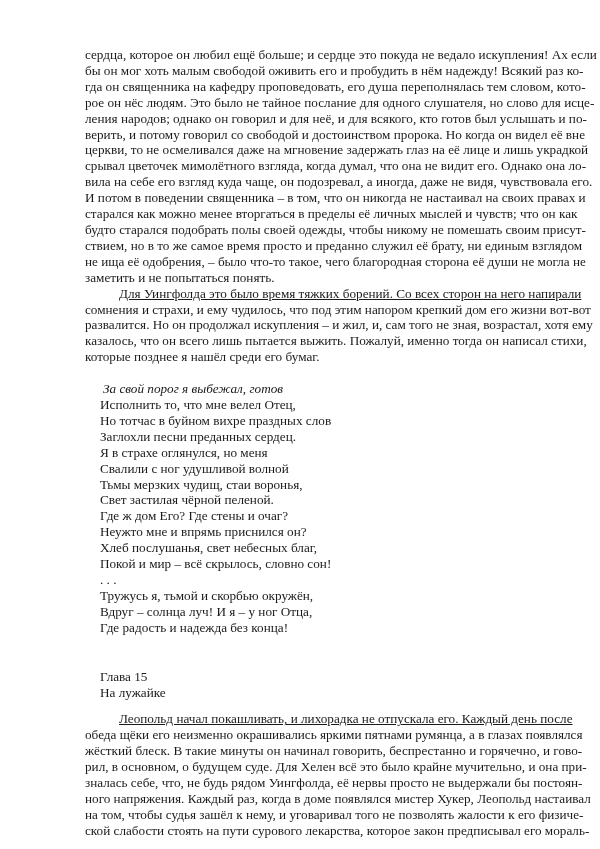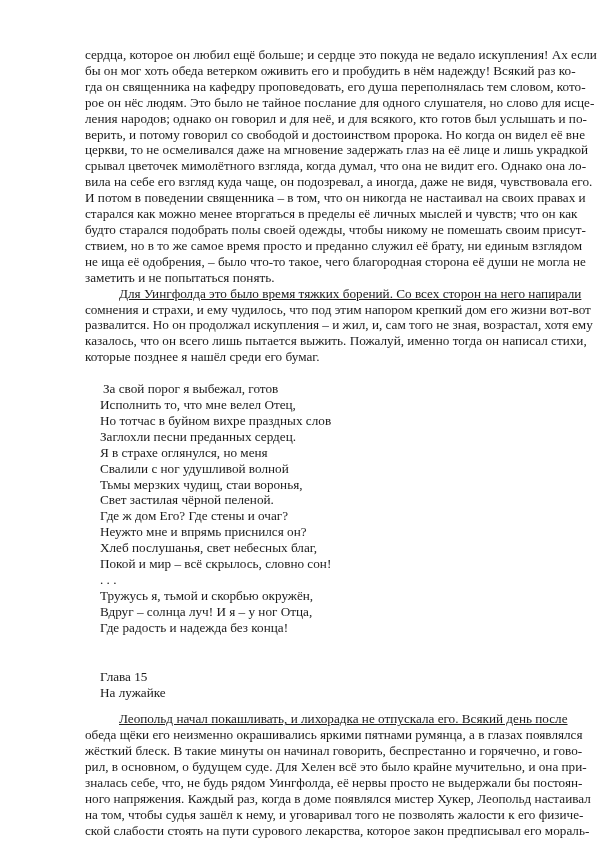--- a/index.html
+++ b/index.html
@@ -8,32 +8,32 @@
       position: absolute; left: 85px; top: 47px; width: 430px;
       font-family: "Liberation Serif", serif; font-size: 13.2px; line-height: 15.9px;
       color: #1a1a1a;
     }
     .para { margin: 0; text-align: justify; text-align-last: left; }
     .para .ln { display: block; white-space: nowrap; text-align: justify; text-align-last: justify; }
     .para .ln.last { text-align-last: left; }
     .indent { padding-left: 34px; text-decoration: underline; }
     .poem { margin: 16px 0 0 0; padding-left: 15px; }
     .poem .ln { display: block; white-space: nowrap; }
-    .poem .ln.first { padding-left: 3px; }
+    .poem .ln.first { padding-left: 3px; font-style: italic; }
     .chapter { margin-top: 33px; padding-left: 15px; }
     .chapter .ln { display: block; white-space: nowrap; }
     .gap { height: 11px; }
   </style>
 </head>
 <body>
 
 <div class="page">
   <div class="para" id="p1">
       <span class="ln">сердца, которое он любил ещё больше; и сердце это покуда не ведало искупления! Ах если</span>
-      <span class="ln">бы он мог хоть обеда ветерком оживить его и пробудить в нём надежду! Всякий раз ко-</span>
+      <span class="ln">бы он мог хоть малым свободой оживить его и пробудить в нём надежду! Всякий раз ко-</span>
       <span class="ln">гда он священника на кафедру проповедовать, его душа переполнялась тем словом, кото-</span>
       <span class="ln">рое он нёс людям. Это было не тайное послание для одного слушателя, но слово для исце-</span>
       <span class="ln">ления народов; однако он говорил и для неё, и для всякого, кто готов был услышать и по-</span>
       <span class="ln">верить, и потому говорил со свободой и достоинством пророка. Но когда он видел её вне</span>
       <span class="ln">церкви, то не осмеливался даже на мгновение задержать глаз на её лице и лишь украдкой</span>
       <span class="ln">срывал цветочек мимолётного взгляда, когда думал, что она не видит его. Однако она ло-</span>
       <span class="ln">вила на себе его взгляд куда чаще, он подозревал, а иногда, даже не видя, чувствовала его.</span>
       <span class="ln">И потом в поведении священника – в том, что он никогда не настаивал на своих правах и</span>
       <span class="ln">старался как можно менее вторгаться в пределы её личных мыслей и чувств; что он как</span>
       <span class="ln">будто старался подобрать полы своей одежды, чтобы никому не помешать своим присут-</span>
@@ -65,21 +65,21 @@
       <span class="ln">Тружусь я, тьмой и скорбью окружён,</span>
       <span class="ln">Вдруг – солнца луч! И я – у ног Отца,</span>
       <span class="ln last">Где радость и надежда без конца!</span>
     </div>
   <div class="chapter">
     <span class="ln">Глава 15</span>
     <span class="ln">На лужайке</span>
   </div>
   <div class="gap"></div>
   <div class="para" id="p3">
-      <span class="ln indent">Леопольд начал покашливать, и лихорадка не отпускала его. Всякий день после</span>
+      <span class="ln indent">Леопольд начал покашливать, и лихорадка не отпускала его. Каждый день после</span>
       <span class="ln">обеда щёки его неизменно окрашивались яркими пятнами румянца, а в глазах появлялся</span>
       <span class="ln">жёсткий блеск. В такие минуты он начинал говорить, беспрестанно и горячечно, и гово-</span>
       <span class="ln">рил, в основном, о будущем суде. Для Хелен всё это было крайне мучительно, и она при-</span>
       <span class="ln">зналась себе, что, не будь рядом Уингфолда, её нервы просто не выдержали бы постоян-</span>
       <span class="ln">ного напряжения. Каждый раз, когда в доме появлялся мистер Хукер, Леопольд настаивал</span>
       <span class="ln">на том, чтобы судья зашёл к нему, и уговаривал того не позволять жалости к его физиче-</span>
       <span class="ln">ской слабости стоять на пути сурового лекарства, которое закон предписывал его мораль-</span>
     </div>
 </div>
 

